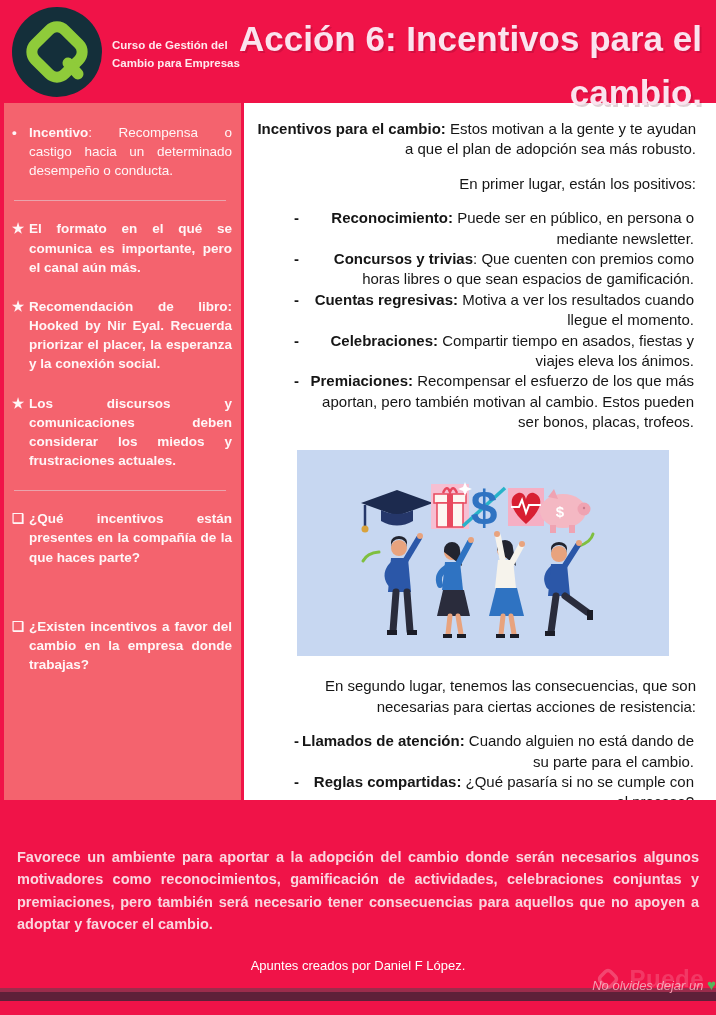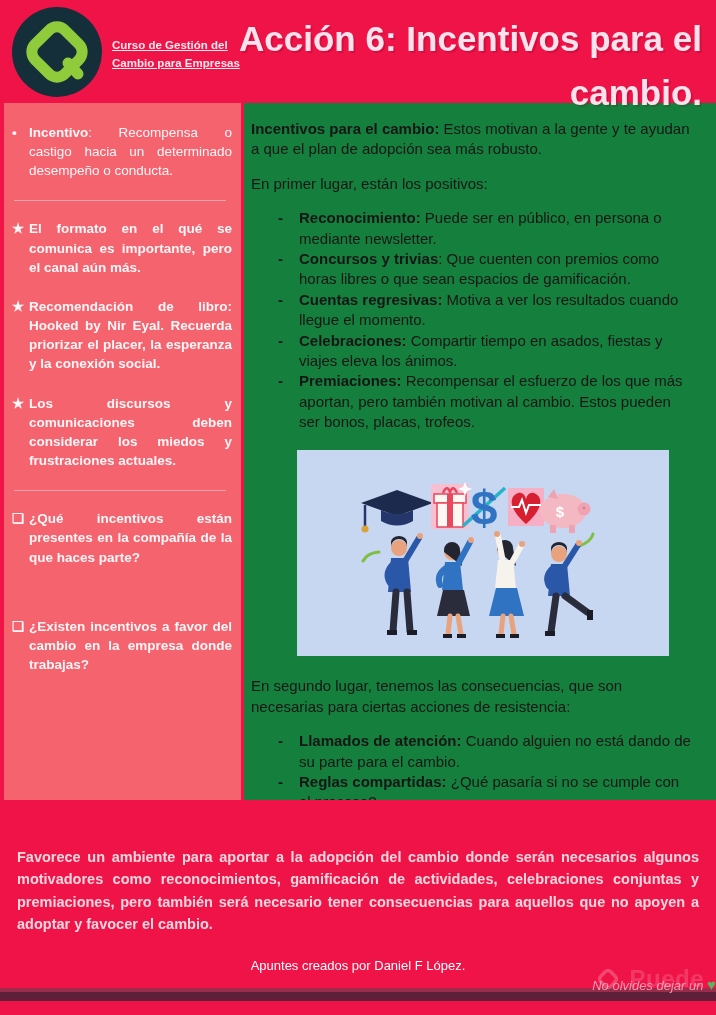--- a/index.html
+++ b/index.html
@@ -9,21 +9,21 @@
     background:#F01348;
     font-family:"Liberation Sans", sans-serif;
     position:relative;
     overflow:hidden;
   }
   
   .header { position:relative; height:103px; background:#F01348; }
   .logo { position:absolute; left:11px; top:6px; width:92px; height:92px; }
   .brand {
     position:absolute; left:112px; top:36px;
-    color:#FFE9EE; font-weight:bold; font-size:11.5px; line-height:1.6;text-decoration:underline;
+    color:#FFE9EE; font-weight:bold; font-size:11.5px; line-height:1.6;
   }
   .doc-title {
     position:absolute; right:14px; top:12px; text-align:right;
     color:#FBE3EE; font-weight:bold; font-size:35px; line-height:1.55;
     text-shadow:2px 2px 0 rgba(90,0,25,0.18);
   }
   
   .content-row { display:flex; height:697px; background:#F01348; }
   .sidebar {
     margin-left:4px; width:237px; flex:none;
@@ -33,23 +33,24 @@
     text-align:justify;
   }
   .side-item { display:flex; margin-bottom:20px; }
   .side-item .marker { flex:none; width:17px; font-weight:bold; text-align:left; }
   .side-item .side-text { flex:1; }
   .side-item.strong { font-weight:bold; }
   .side-divider { border:none; border-top:1.5px solid #E9A4AC; margin:18px 6px 18px 2px; }
   .q-gap { margin-top:50px; }
 
   .main {
-    flex:1; margin-left:3px; background:#15803d;
+    flex:1; margin-left:3px; background:#ffffff;
     color:#161616; font-size:15px; line-height:1.36;
     padding:16px 20px 0 7px;
+    text-align:right;
   }
   .main p { margin:0 0 14px 0; }
   .main ul { list-style:none; margin:14px 0 14px 0; padding:0; }
   .main li { display:flex; }
   .li-marker { flex:none; width:21px; margin-left:27px; font-weight:bold; }
   .li-body { flex:1; padding-right:2px; }
   b.lead { font-weight:bold; }
 
   .illustration-wrap { margin:18px 0 20px 46px; width:372px; height:206px; }
 

